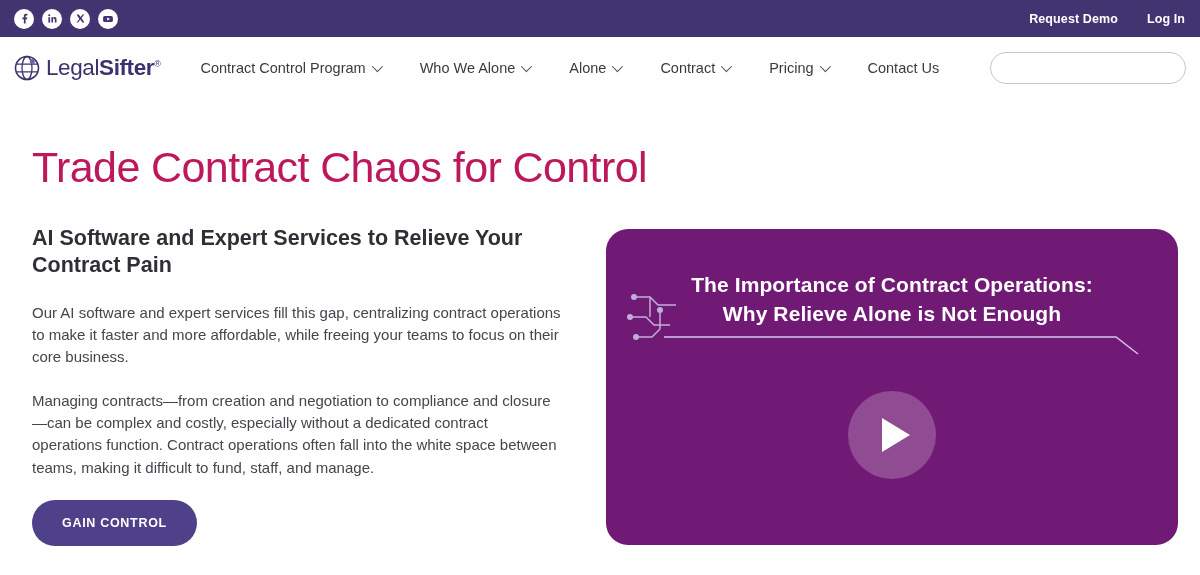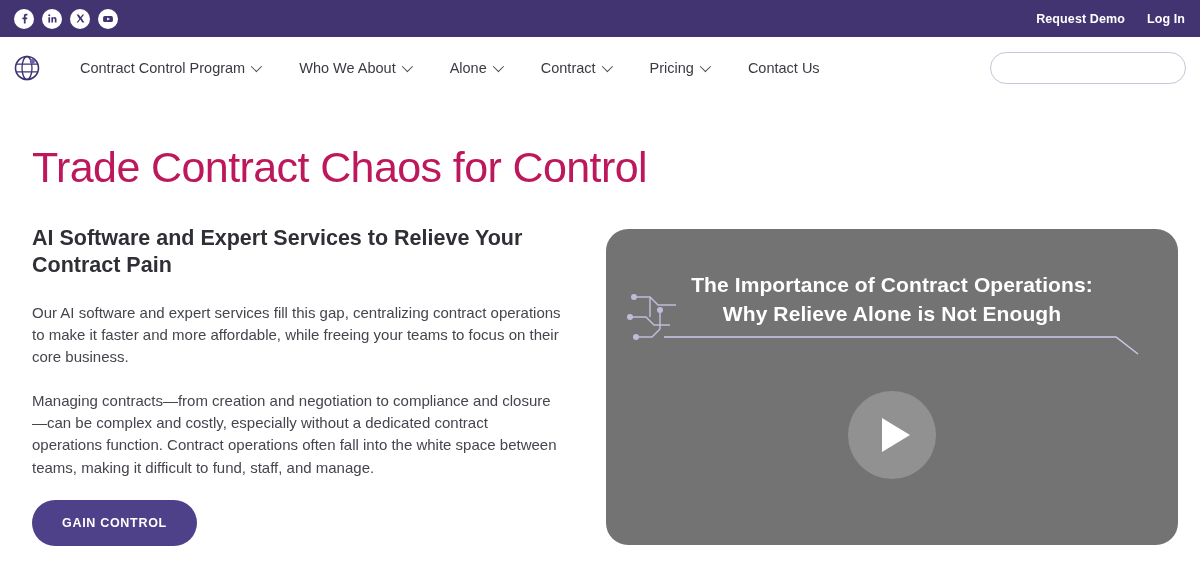--- a/index.html
+++ b/index.html
@@ -36,21 +36,21 @@
     align-items: center;
     justify-content: center;
     color: #413471;
     cursor: pointer;
   }
   .social-icon svg { display: block; }
   .topbar-right {
     margin-left: auto;
     display: flex;
     align-items: center;
-    gap: 22px;
+    gap: 29px;
   }
   .topbar-link {
     color: #ffffff;
     font-size: 12.5px;
     font-weight: bold;
     text-decoration: none;
     cursor: pointer;
     letter-spacing: 0.1px;
   }
 
@@ -179,21 +179,21 @@
     font-family: "Liberation Sans", sans-serif;
   }
 
   
   .video-card {
     position: relative;
     width: 572px;
     height: 316px;
     flex: none;
     margin-top: 4px;
-    background: #737373;
+    background: #701a75;
     border-radius: 22px;
     overflow: hidden;
   }
   .video-title {
     position: absolute;
     left: 0; right: 0;
     top: 42px;
     text-align: center;
     color: #ffffff;
     font-size: 21px;
@@ -275,29 +275,30 @@
 <div class="navbar">
   <div class="logo">
     <span class="logo-mark">
       <svg width="26" height="26" viewBox="0 0 26 26" aria-hidden="true">
         <circle cx="13" cy="13" r="11.5" fill="none" stroke="#3d3270" stroke-width="1.6"></circle>
         <ellipse cx="13" cy="13" rx="5" ry="11.5" fill="none" stroke="#3d3270" stroke-width="1.3"></ellipse>
         <path d="M2.2 9.2h21.6M2.2 16.8h21.6" stroke="#3d3270" stroke-width="1.3" fill="none"></path>
         <circle cx="18.3" cy="6.6" r="2.5" fill="#6f63b0"></circle>
       </svg>
     </span>
+    <span class="logo-text"><span>Legal</span><b>Sifter</b><sup>®</sup></span>
   </div>
 
   <div class="nav-items">
     <div class="nav-item">
       <span>Contract Control Program</span>
       <span class="chev"></span>
     </div>
     <div class="nav-item">
-      <span>Who We About</span>
+      <span>Who We Alone</span>
       <span class="chev"></span>
     </div>
     <div class="nav-item">
       <span>Alone</span>
       <span class="chev"></span>
     </div>
     <div class="nav-item">
       <span>Contract</span>
       <span class="chev"></span>
     </div>

